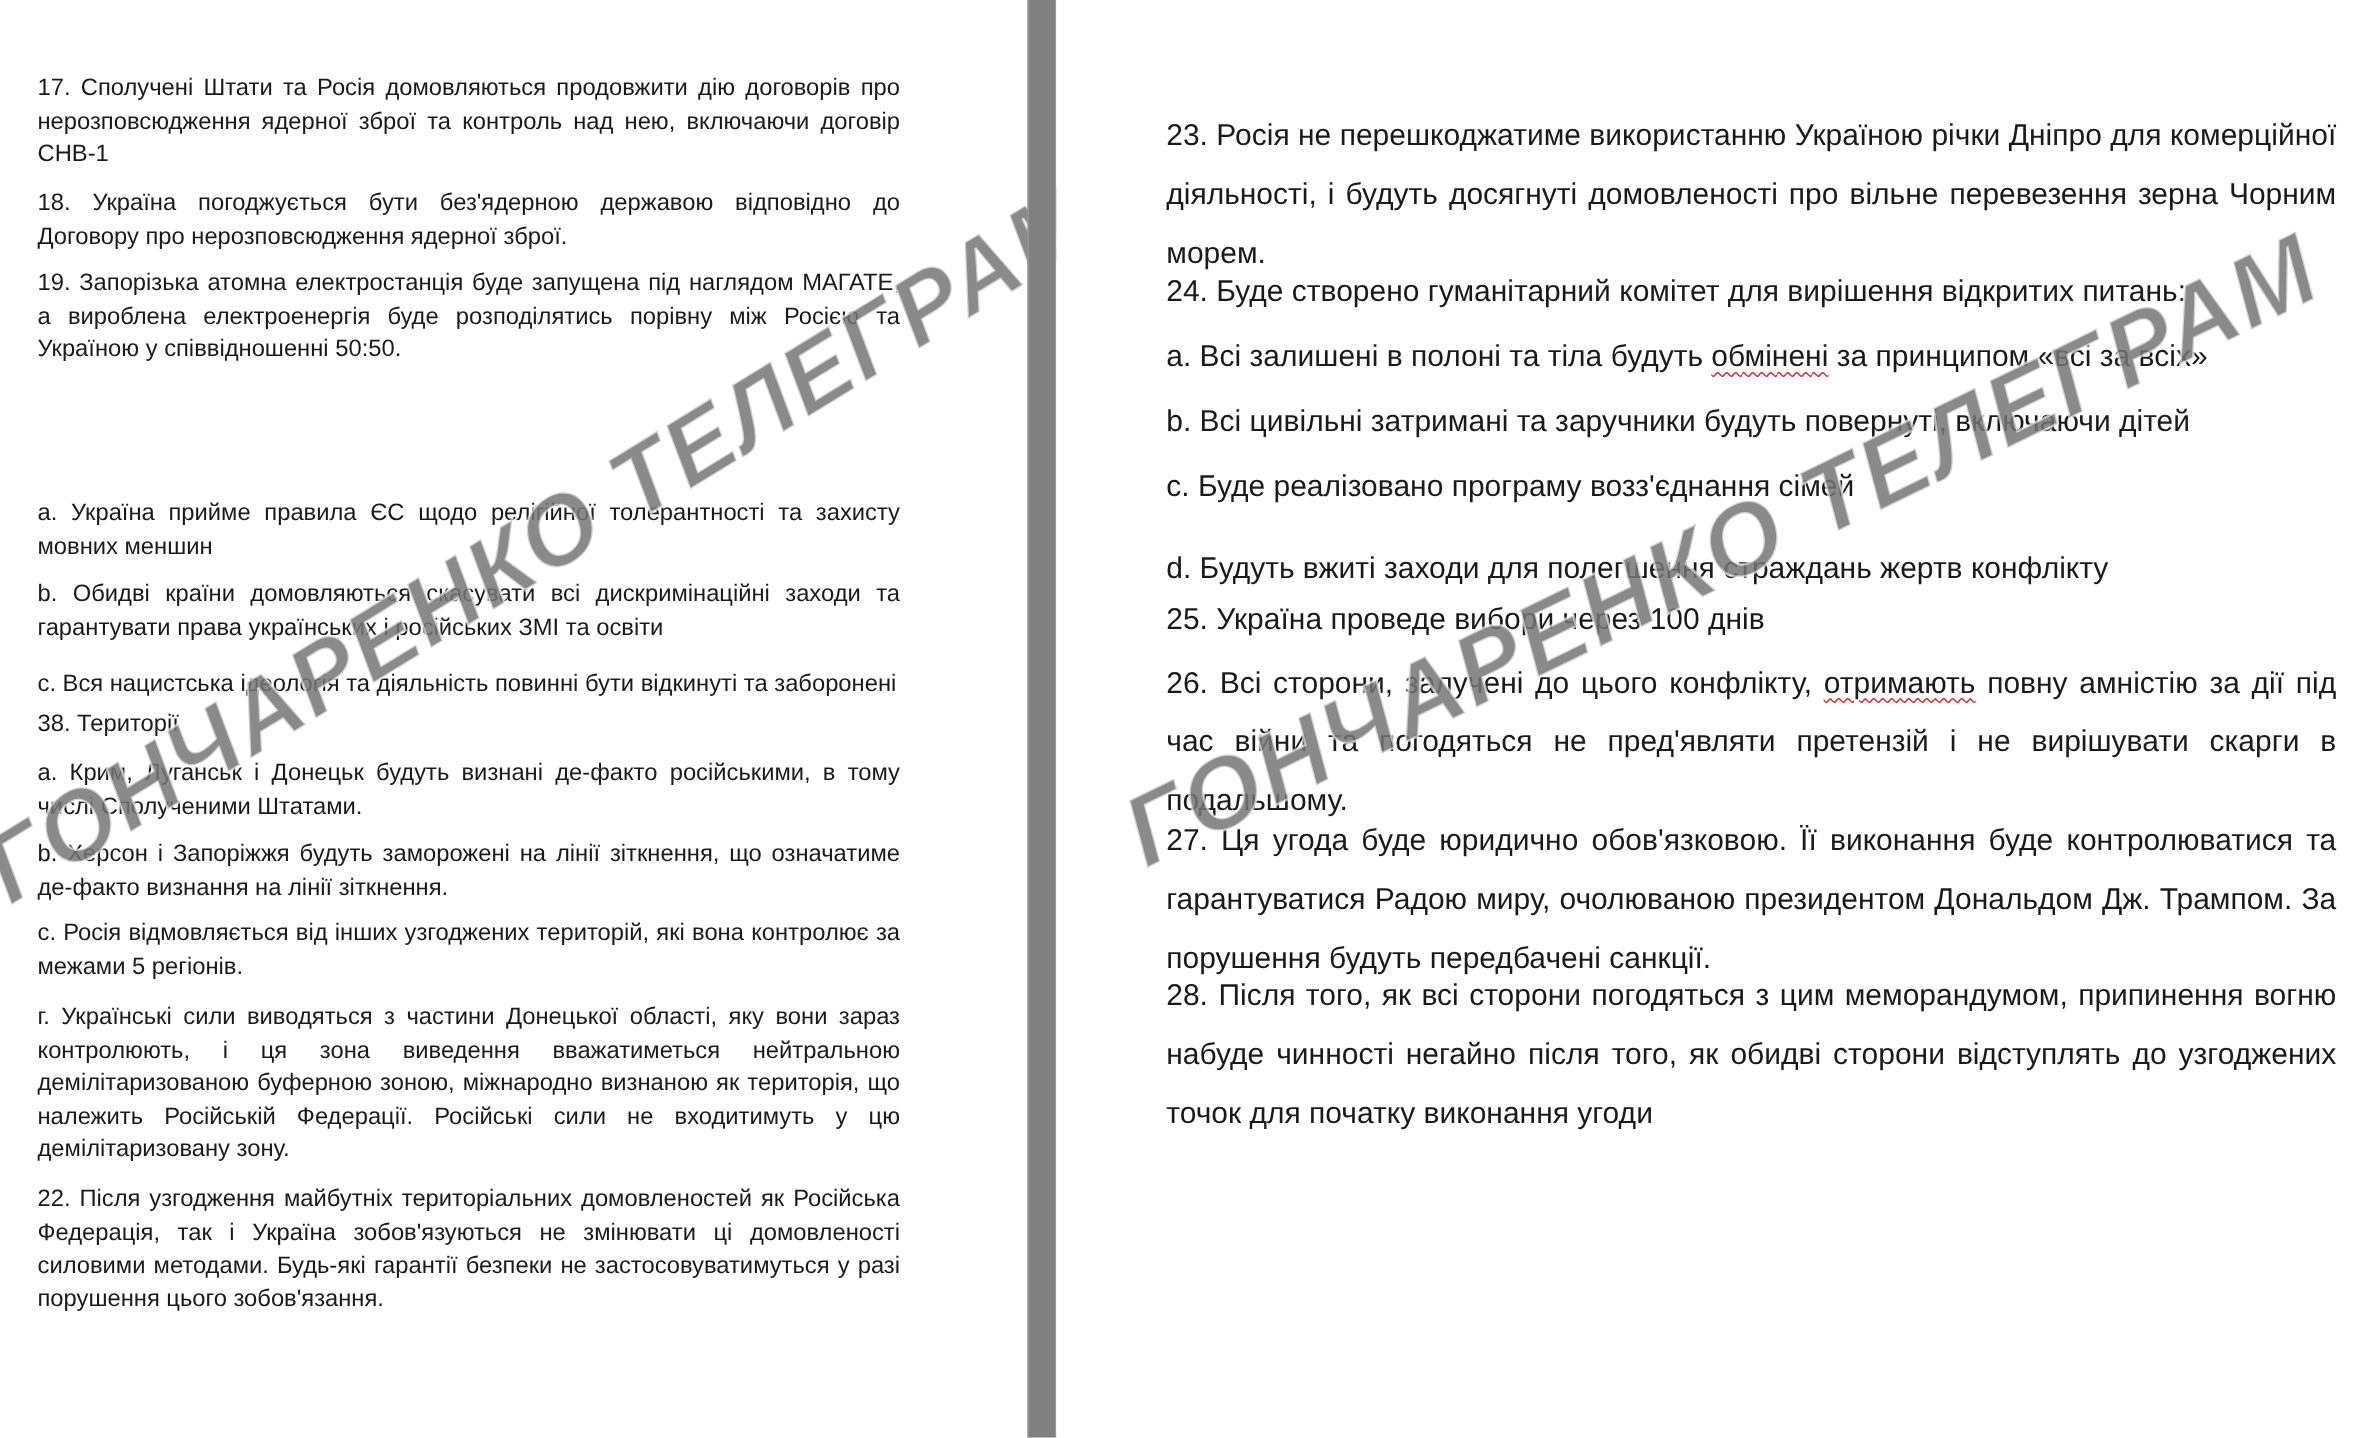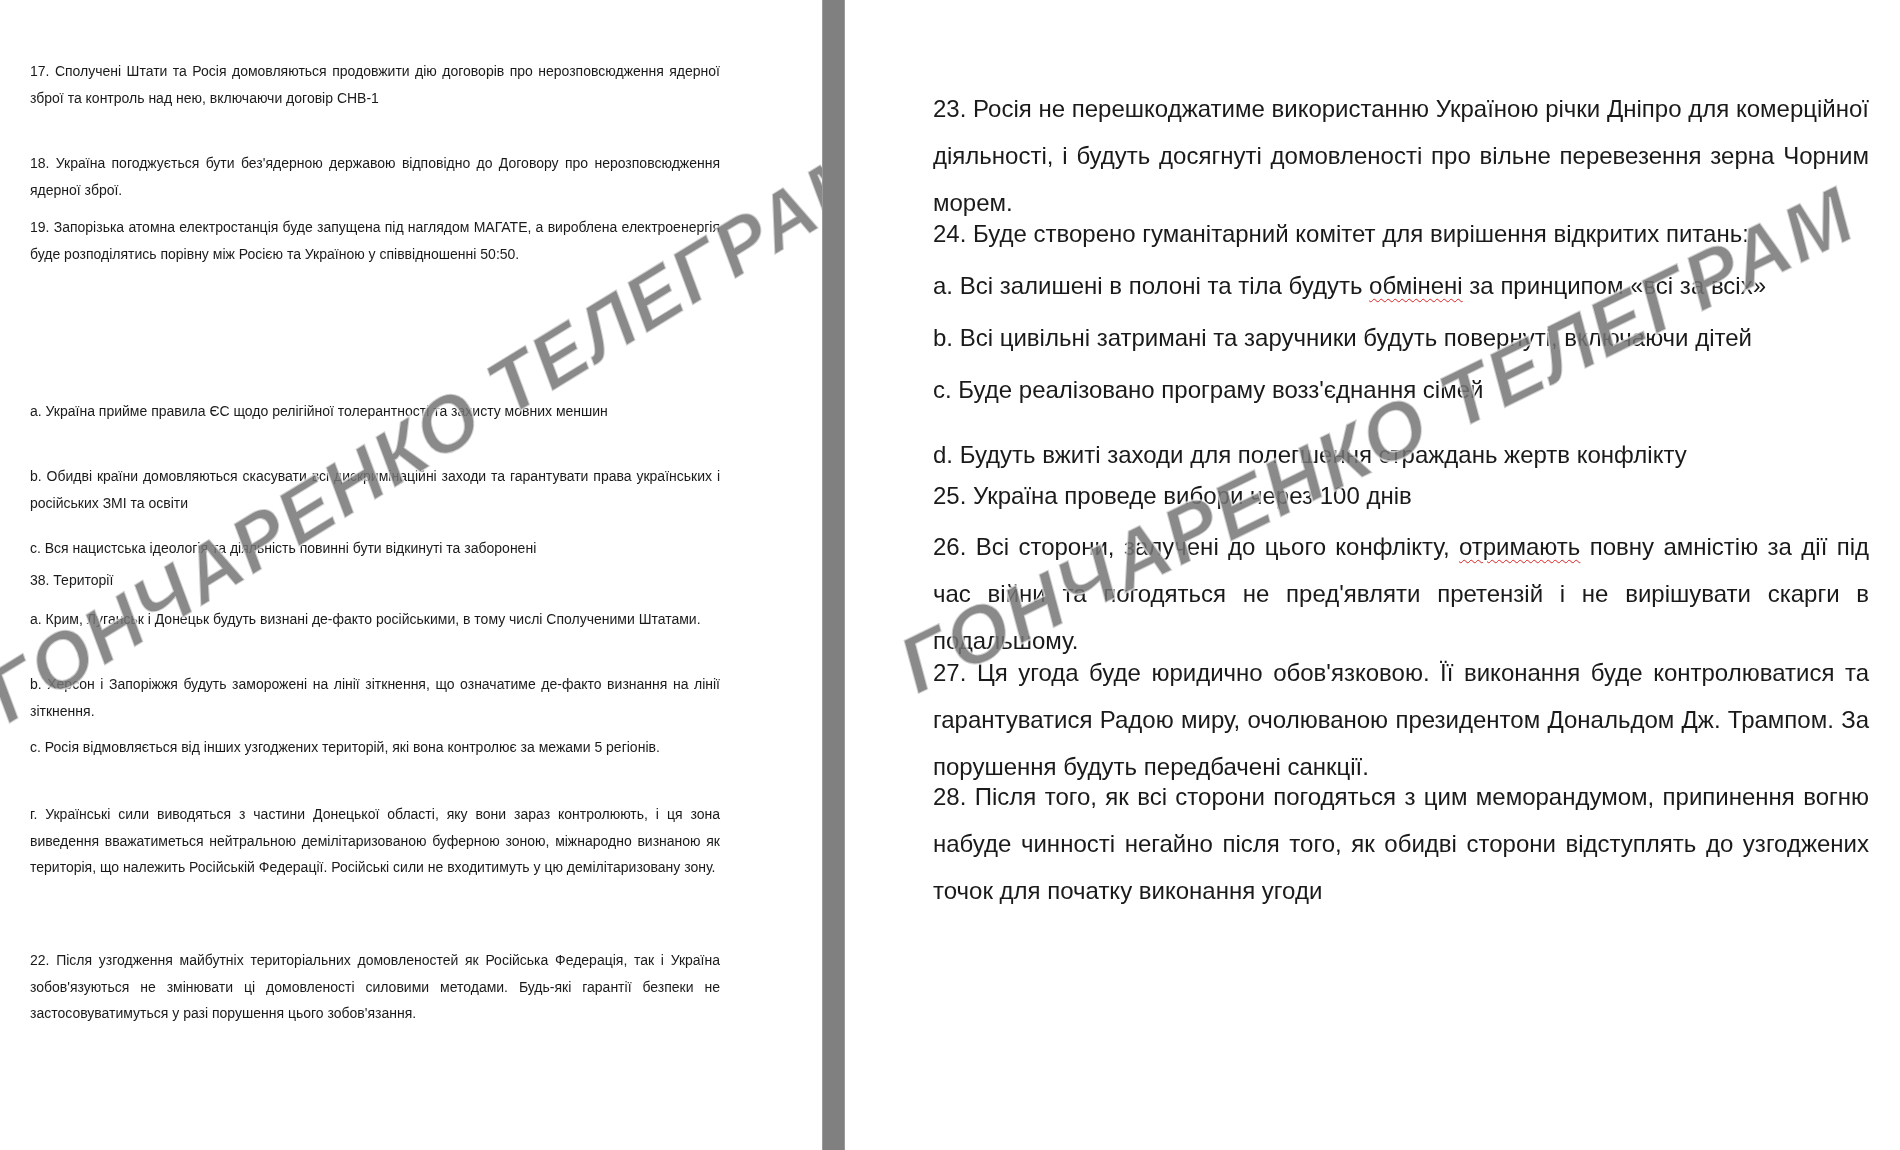--- a/index.html
+++ b/index.html
@@ -5,21 +5,21 @@
   html, body { margin:0; padding:0; }
   body {
     width:1900px; height:1150px; background:#ffffff; position:relative; overflow:hidden;
     font-family:"Liberation Sans", sans-serif; color:#1a1a1a;
   }
   .page { position:absolute; top:0; height:1150px; background:#fff; }
   .page-left { left:0; width:820px; }
   .page-right { left:845px; width:1055px; }
   .divider { position:absolute; left:822px; top:0; width:21px; height:1150px; background:#808080; border-left:1px solid #9a9a9a; border-right:1px solid #9a9a9a; }
   .para { position:absolute; text-align:justify; text-align-last:left; margin:0; }
-  .left .para { left:30px; width:690px; font-size:14px; line-height:26.6px; }
+  .left .para { left:30px; width:690px; font-size:19px; line-height:26.6px; }
   .right .para { left:88px; width:936px; font-size:24px; line-height:47px; }
   .spell { text-decoration:underline wavy #d22; text-underline-offset:4px; text-decoration-thickness:1px;margin-top:16px; }
   .watermark {
     position:absolute; font-family:"Liberation Sans", sans-serif; font-weight:900;
     color:rgba(118,118,118,0.85); letter-spacing:2px; white-space:nowrap;
     transform-origin:left bottom;
     -webkit-text-stroke:2px rgba(255,255,255,0.6);
     pointer-events:none; font-style:italic;
   }
   .wm-left { left:18px; top:650px; font-size:78px; transform:rotate(-31.5deg); }

